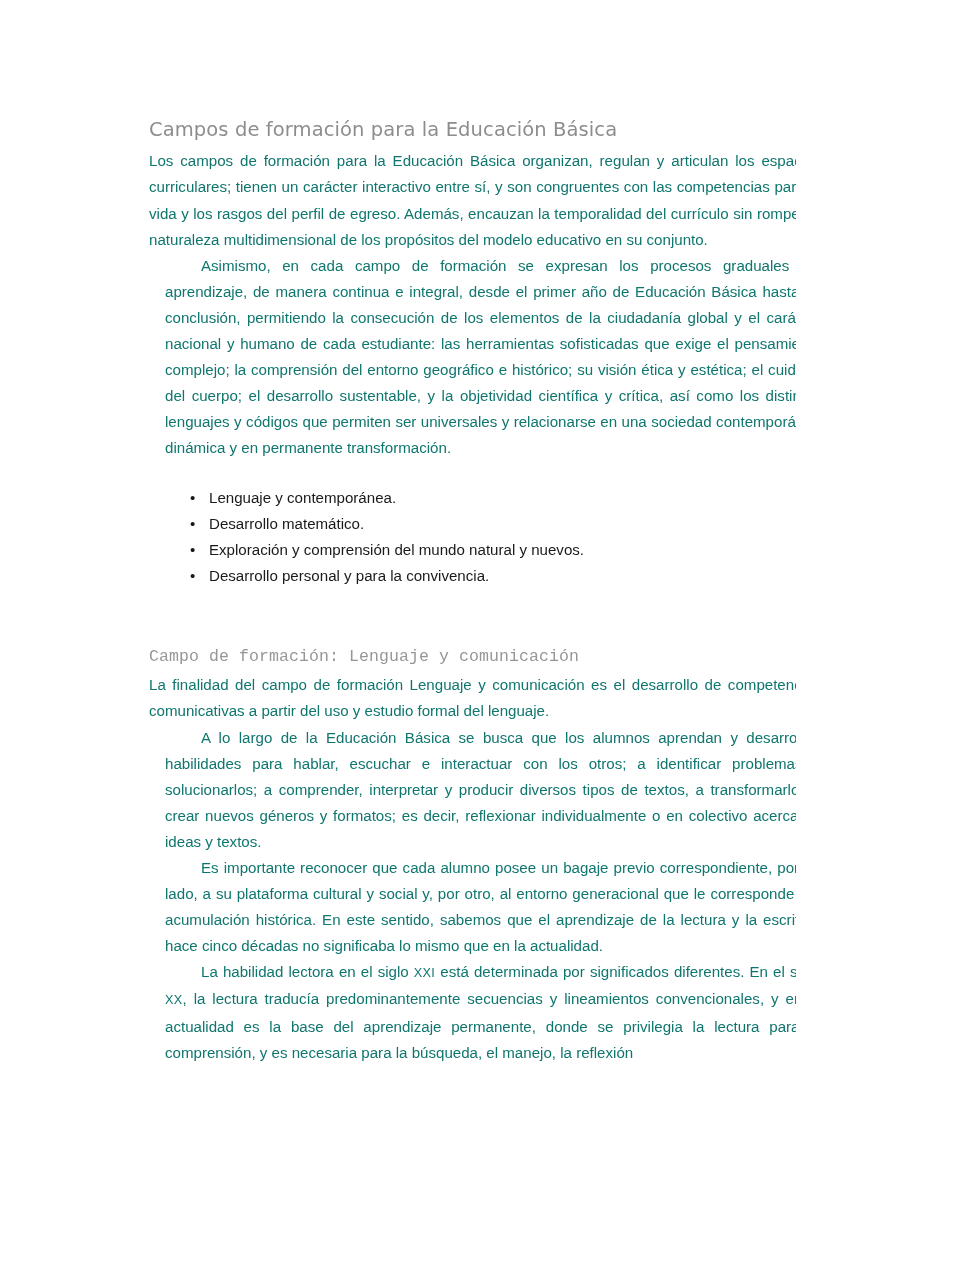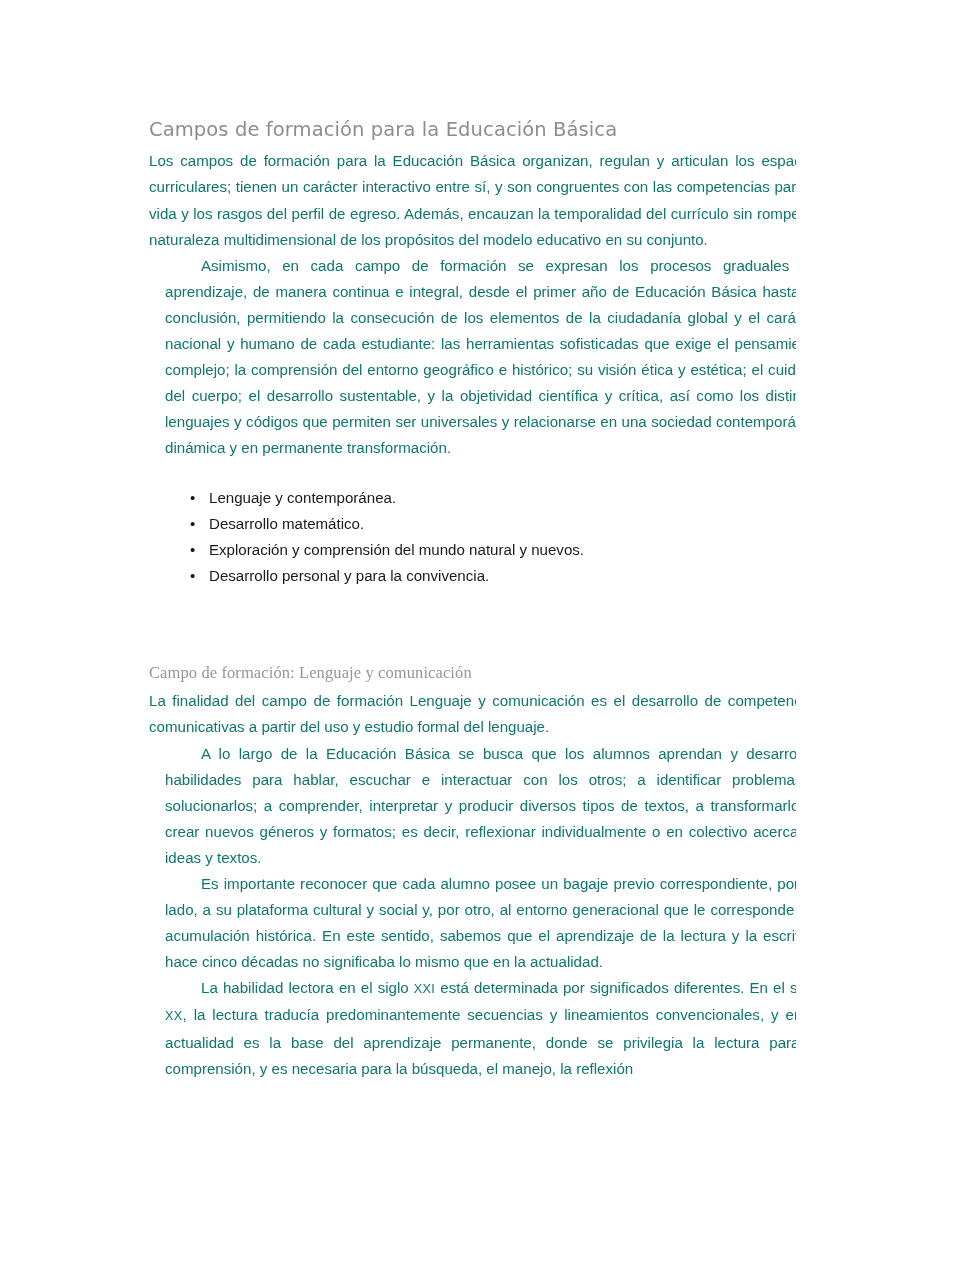--- a/index.html
+++ b/index.html
@@ -35,25 +35,25 @@
     font-family: "DejaVu Sans", sans-serif;
     font-size: 19.5px;
     font-weight: 400;
     color: #8d8d8d;
     margin: 0 0 6px 0;
     letter-spacing: 0.1px;
     line-height: 1.25;
   }
 
   h2.sub-heading {
-    font-family: Liberation Serif, serif;
+    font-family: Liberation Mono, monospace;
     font-size: 16.5px;
     font-weight: 400;
     color: #969696;
-    margin: 16px 0 5px 0;
+    margin: 0 0 5px 0;
     letter-spacing: 0.1px;
     line-height: 1.3;
   }
 
   p.body-text {
     font-family: "Liberation Sans", sans-serif;
     font-size: 15.1px;
     line-height: 26.1px;
     color: #0f766e;
     text-align: justify;

